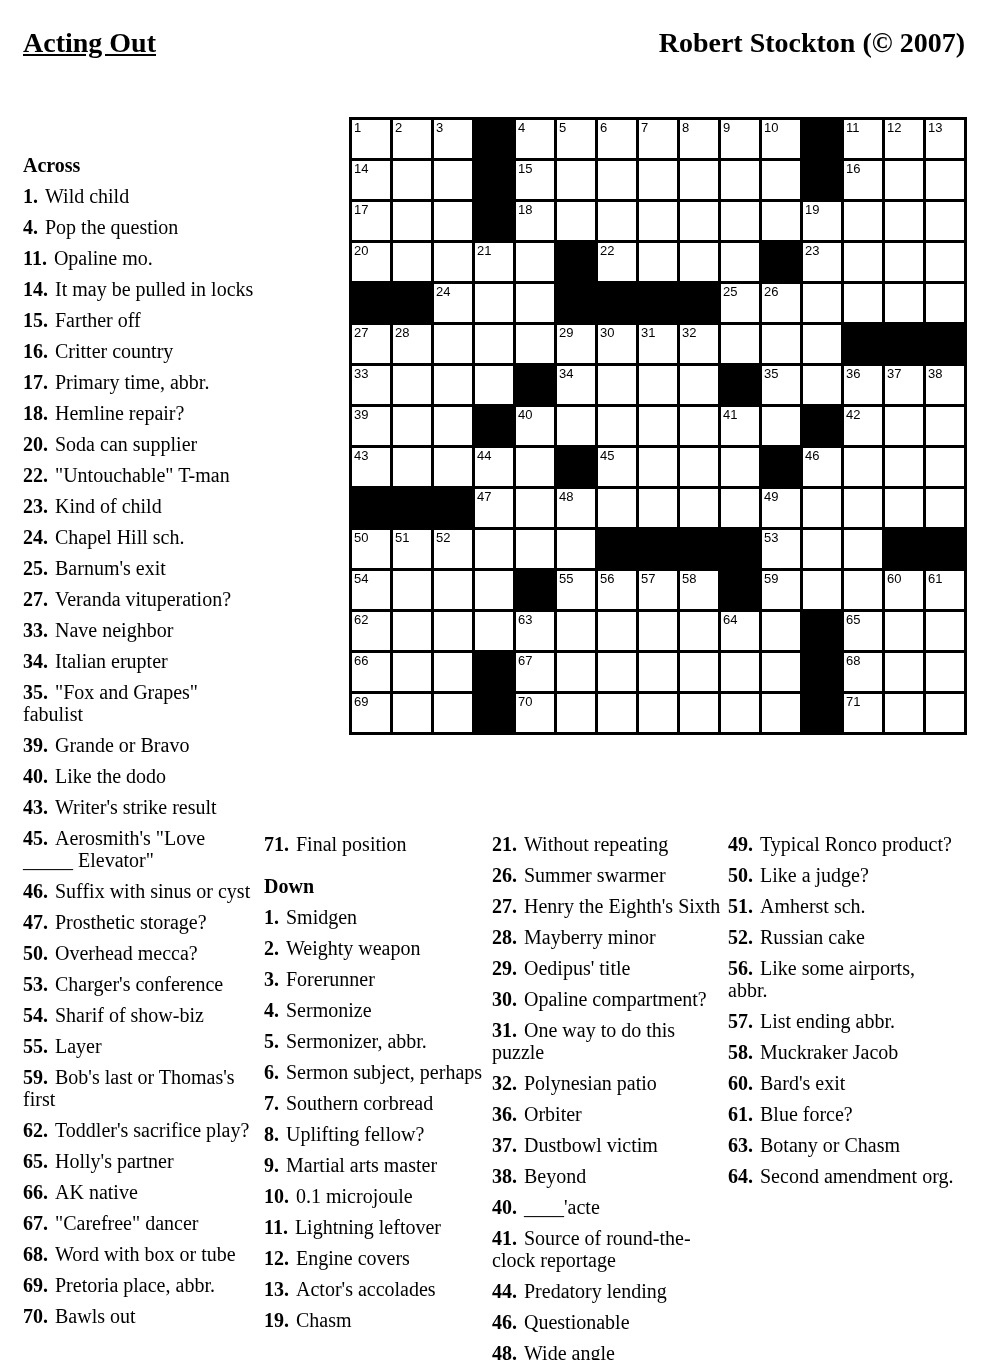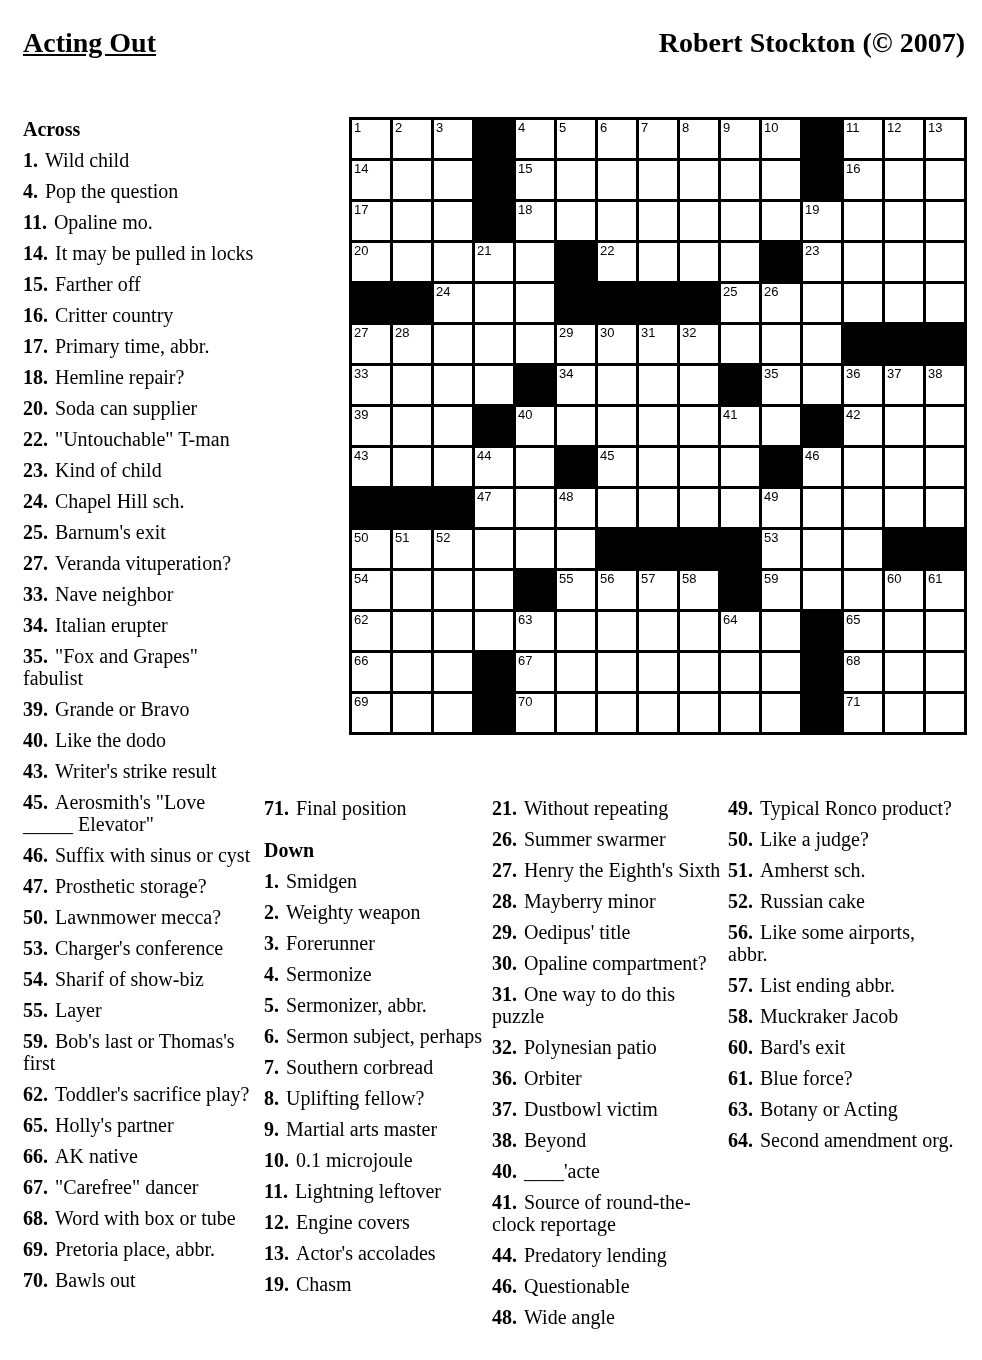--- a/index.html
+++ b/index.html
@@ -27,21 +27,21 @@
   }
   .cell{background:#ffffff;position:relative;}
   .cell.black{background:#000000;}
   .cellnum{
     position:absolute;top:0px;left:2px;
     font-family:"Liberation Sans", sans-serif;
     font-size:13px;line-height:15px;color:#000000;
   }
   .clues-col{
     position:absolute;
-    font-size:20px;line-height:22px;
+    font-size:20px;line-height:22px;margin-top:36px;
   }
   #col-across{left:23px;top:118px;width:300px;}
   #col-b1{left:264px;top:797px;width:230px;}
   #col-b2{left:492px;top:797px;width:230px;}
   #col-b3{left:728px;top:797px;width:248px;}
   .list-heading{font-weight:bold;margin-bottom:9px;}
   .down-heading{margin-top:20px;}
   .clue{margin-bottom:9px;}
   .clue .num{font-weight:bold;margin-right:7px;}
   .clue .num::after{content:".";}
@@ -443,21 +443,21 @@
     <div class="clue"><span class="num">34</span><span class="txt">Italian erupter</span></div>
     <div class="clue"><span class="num">35</span><span class="txt">"Fox and Grapes"
 fabulist</span></div>
     <div class="clue"><span class="num">39</span><span class="txt">Grande or Bravo</span></div>
     <div class="clue"><span class="num">40</span><span class="txt">Like the dodo</span></div>
     <div class="clue"><span class="num">43</span><span class="txt">Writer's strike result</span></div>
     <div class="clue"><span class="num">45</span><span class="txt">Aerosmith's "Love
 _____ Elevator"</span></div>
     <div class="clue"><span class="num">46</span><span class="txt">Suffix with sinus or cyst</span></div>
     <div class="clue"><span class="num">47</span><span class="txt">Prosthetic storage?</span></div>
-    <div class="clue"><span class="num">50</span><span class="txt">Lawnmower mecca?</span></div>
+    <div class="clue"><span class="num">50</span><span class="txt">Overhead mecca?</span></div>
     <div class="clue"><span class="num">53</span><span class="txt">Charger's conference</span></div>
     <div class="clue"><span class="num">54</span><span class="txt">Sharif of show-biz</span></div>
     <div class="clue"><span class="num">55</span><span class="txt">Layer</span></div>
     <div class="clue"><span class="num">59</span><span class="txt">Bob's last or Thomas's
 first</span></div>
     <div class="clue"><span class="num">62</span><span class="txt">Toddler's sacrifice play?</span></div>
     <div class="clue"><span class="num">65</span><span class="txt">Holly's partner</span></div>
     <div class="clue"><span class="num">66</span><span class="txt">AK native</span></div>
     <div class="clue"><span class="num">67</span><span class="txt">"Carefree" dancer</span></div>
     <div class="clue"><span class="num">68</span><span class="txt">Word with box or tube</span></div>
@@ -506,15 +506,15 @@
     <div class="clue"><span class="num">49</span><span class="txt">Typical Ronco product?</span></div>
     <div class="clue"><span class="num">50</span><span class="txt">Like a judge?</span></div>
     <div class="clue"><span class="num">51</span><span class="txt">Amherst sch.</span></div>
     <div class="clue"><span class="num">52</span><span class="txt">Russian cake</span></div>
     <div class="clue"><span class="num">56</span><span class="txt">Like some airports,
 abbr.</span></div>
     <div class="clue"><span class="num">57</span><span class="txt">List ending abbr.</span></div>
     <div class="clue"><span class="num">58</span><span class="txt">Muckraker Jacob</span></div>
     <div class="clue"><span class="num">60</span><span class="txt">Bard's exit</span></div>
     <div class="clue"><span class="num">61</span><span class="txt">Blue force?</span></div>
-    <div class="clue"><span class="num">63</span><span class="txt">Botany or Acting</span></div>
+    <div class="clue"><span class="num">63</span><span class="txt">Botany or Chasm</span></div>
     <div class="clue"><span class="num">64</span><span class="txt">Second amendment org.</span></div>
   </div>
 
 </body></html>

